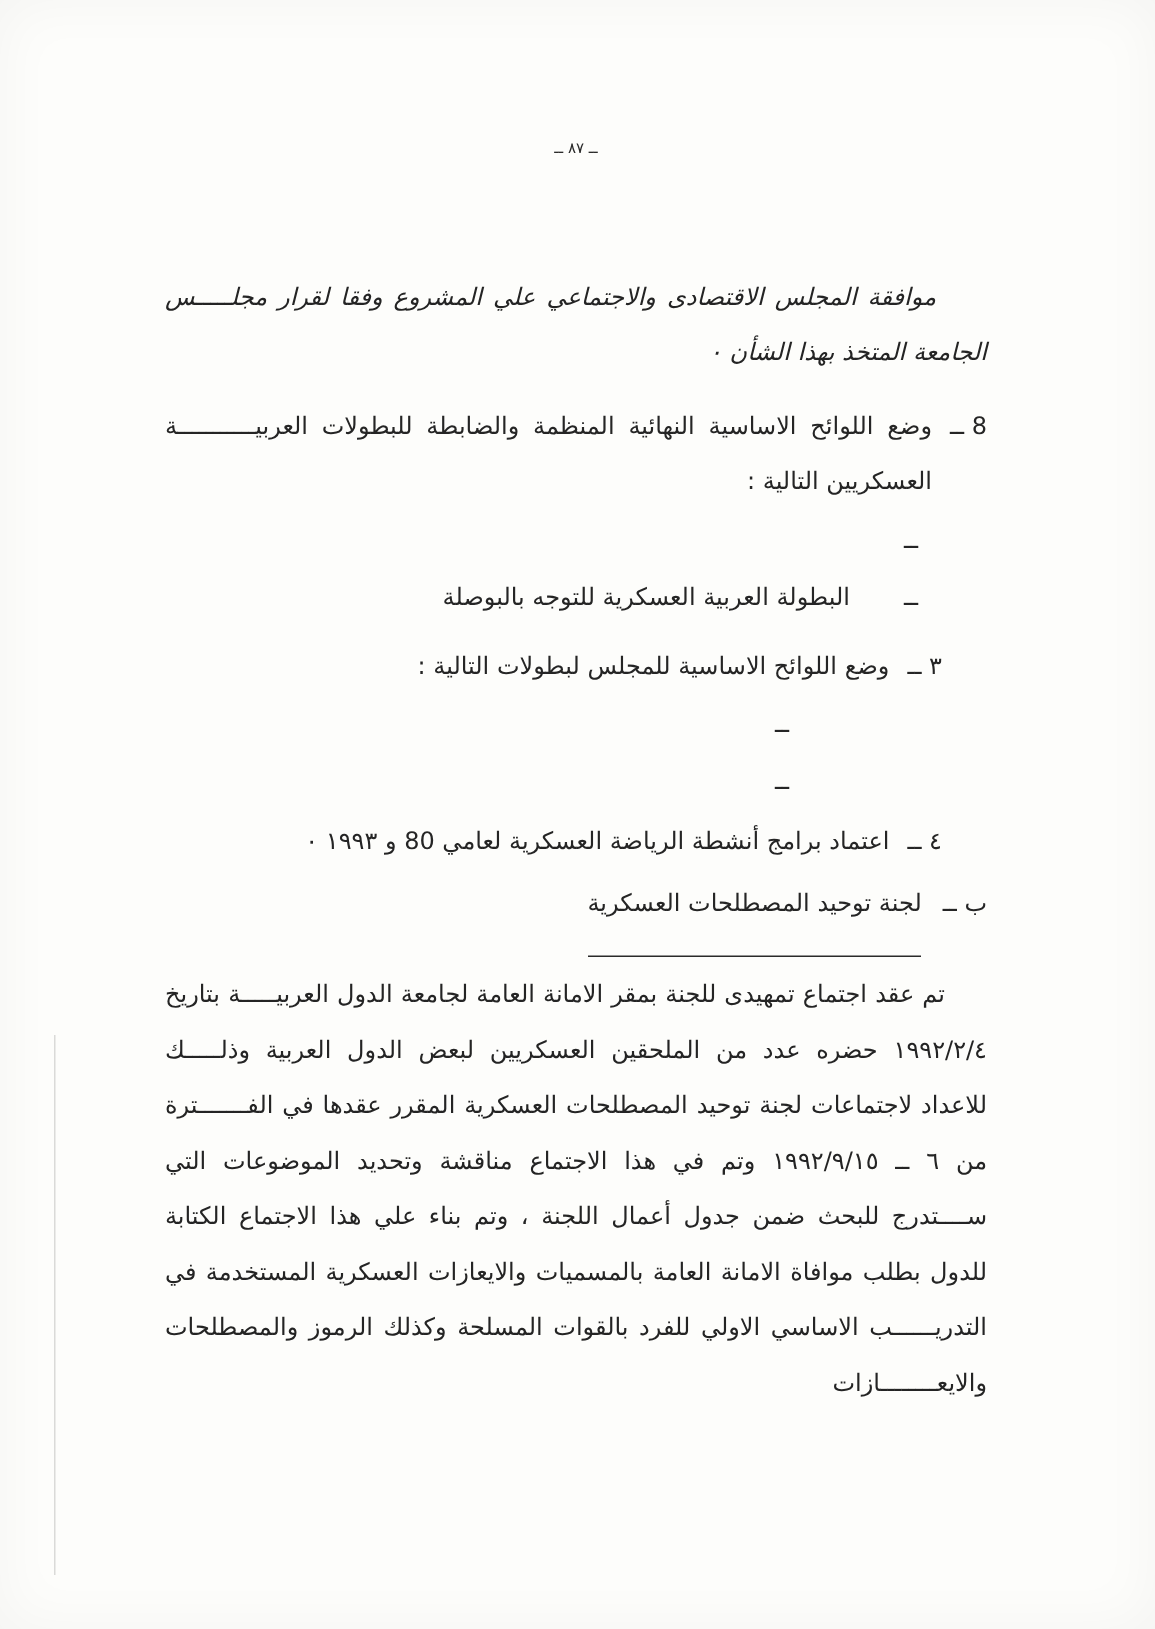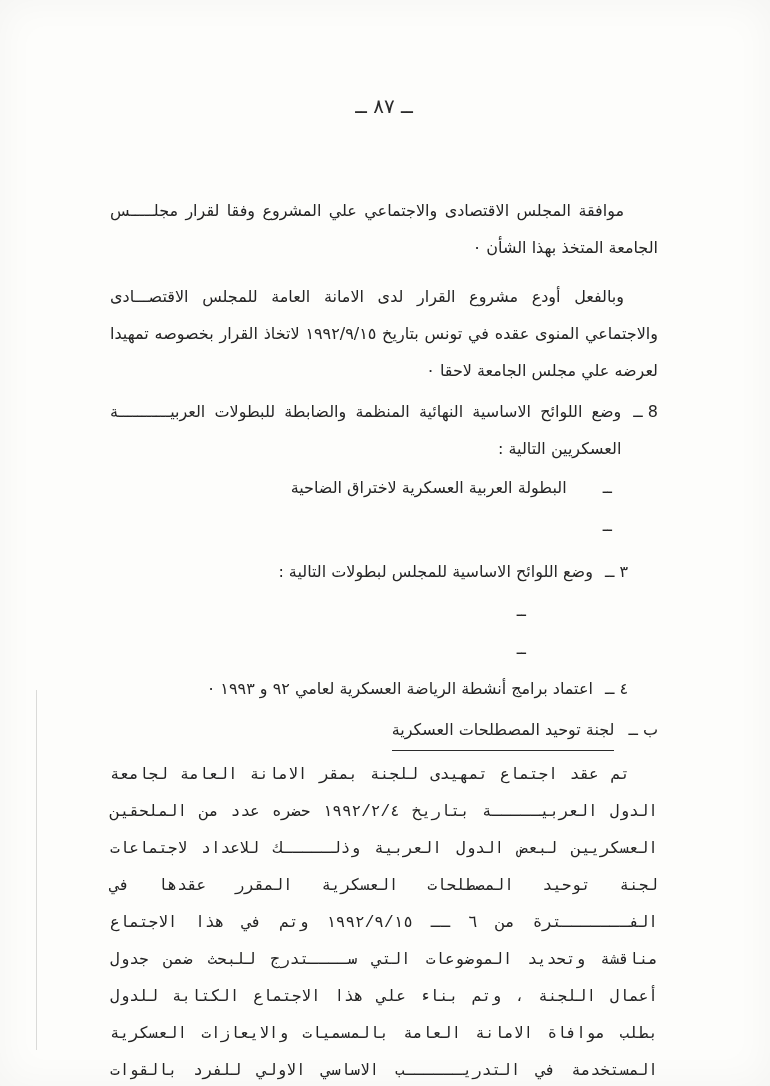--- a/index.html
+++ b/index.html
@@ -16,33 +16,33 @@
     box-sizing: border-box;
     padding: 94px 112px 40px 110px;
     direction: rtl;
     font-family: "DejaVu Sans", sans-serif;
     color: #252525;
     overflow: hidden;
     box-shadow: inset 0 0 40px rgba(0,0,0,0.04);
   }
   .page-number {
     text-align: center;
-    font-size: 20px;
+    font-size: 10px;
     letter-spacing: 2px;
     margin-bottom: 74px;
     color: #2b2b2b;
   }
   .para {
     font-size: 16px;
     line-height: 37px;
     text-align: justify;
     margin: 0;
     color: #242424;
   }
-  .indent { text-indent: 34px; }
+  .indent { text-indent: 34px; font-style: italic; }
   .para-approval { margin-bottom: 12px; }
   .para-deposit  { margin-bottom: 4px; }
 
   .list-item {
     display: flex;
     align-items: flex-start;
     gap: 12px;
     font-size: 16px;
     line-height: 37px;
     margin: 0;
@@ -72,26 +72,25 @@
   .section-b {
     display: flex;
     align-items: baseline;
     gap: 14px;
     margin: 8px 0 6px;
     font-size: 16px;
     line-height: 30px;
   }
   .section-b .heading {
     border-bottom: 1.5px solid #2a2a2a;
-    padding-bottom: 5px;
+    padding-bottom: 20px;
   }
   .para-meeting {
     margin-top: 6px;
     text-indent: 28px;
-    font-family: Liberation Mono, monospace;
   }
   .scan-edge {
     position: absolute;
     left: 36px;
     top: 690px;
     width: 1px;
     height: 360px;
     background: rgba(60,60,60,0.18);
   }
 </style>
@@ -99,54 +98,53 @@
 <body>
 
 <div class="page">
 
   <div class="scan-edge"></div>
 
   <div class="page-number">ــ  ٨٧  ــ</div>
 
   <p class="para indent para-approval">موافقة المجلس الاقتصادى والاجتماعي علي المشروع وفقا لقرار مجلـــــس الجامعة المتخذ بهذا الشأن ٠</p>
 
-  <p class="para indent para-deposit">وبالفعل أودع مشروع القرار لدى الامانة العامة للمجلس الاقتصـــادى والاجتماعي المنوى عقده في تونس بتاريخ ١٩٩٢/٩/١٥ لاتخاذ القرار بخصوصه تمهيدا لعرضه علي مجلس الجامعة لاحقا ٠</p>
 
   <div class="list-item item-2">
     <span class="num">8 ــ</span>
     <span class="item-text">وضع اللوائح الاساسية النهائية المنظمة والضابطة للبطولات العربيـــــــــــة العسكريين التالية :</span>
   </div>
 
   <div class="subitems">
     <div class="subitem">
       <span class="dash">ــ</span>
-      <span>البطولة العربية العسكرية لاختراق الضاحية</span>
     </div>
     <div class="subitem">
       <span class="dash">ــ</span>
+      <span>البطولة العربية العسكرية للتوجه بالبوصلة</span>
     </div>
   </div>
 
   <div class="list-item item-3">
     <span class="num">٣ ــ</span>
     <span class="item-text">وضع اللوائح الاساسية للمجلس لبطولات التالية :</span>
   </div>
 
   <div class="subitems deep">
     <div class="subitem">
       <span class="dash">ــ</span>
     </div>
     <div class="subitem">
       <span class="dash">ــ</span>
     </div>
   </div>
 
   <div class="list-item item-4">
     <span class="num">٤ ــ</span>
-    <span class="item-text">اعتماد برامج أنشطة الرياضة العسكرية لعامي ٩٢ و ١٩٩٣ ٠</span>
+    <span class="item-text">اعتماد برامج أنشطة الرياضة العسكرية لعامي 80 و ١٩٩٣ ٠</span>
   </div>
 
   <div class="section-b">
     <span class="marker">ب ــ</span>
     <span class="heading">لجنة توحيد المصطلحات العسكرية</span>
   </div>
 
   <p class="para para-meeting">تم عقد اجتماع تمهيدى للجنة بمقر الامانة العامة لجامعة الدول العربيـــــة بتاريخ ١٩٩٢/٢/٤ حضره عدد من الملحقين العسكريين لبعض الدول العربية وذلـــــك للاعداد لاجتماعات لجنة توحيد المصطلحات العسكرية المقرر عقدها في الفـــــــترة من ٦ ــ ١٩٩٢/٩/١٥ وتم في هذا الاجتماع مناقشة وتحديد الموضوعات التي ســــتدرج للبحث ضمن جدول أعمال اللجنة ، وتم بناء علي هذا الاجتماع الكتابة للدول بطلب موافاة الامانة العامة بالمسميات والايعازات العسكرية المستخدمة في التدريــــــب الاساسي الاولي للفرد بالقوات المسلحة وكذلك الرموز والمصطلحات والايعــــــــازات</p>
 
 </div>

